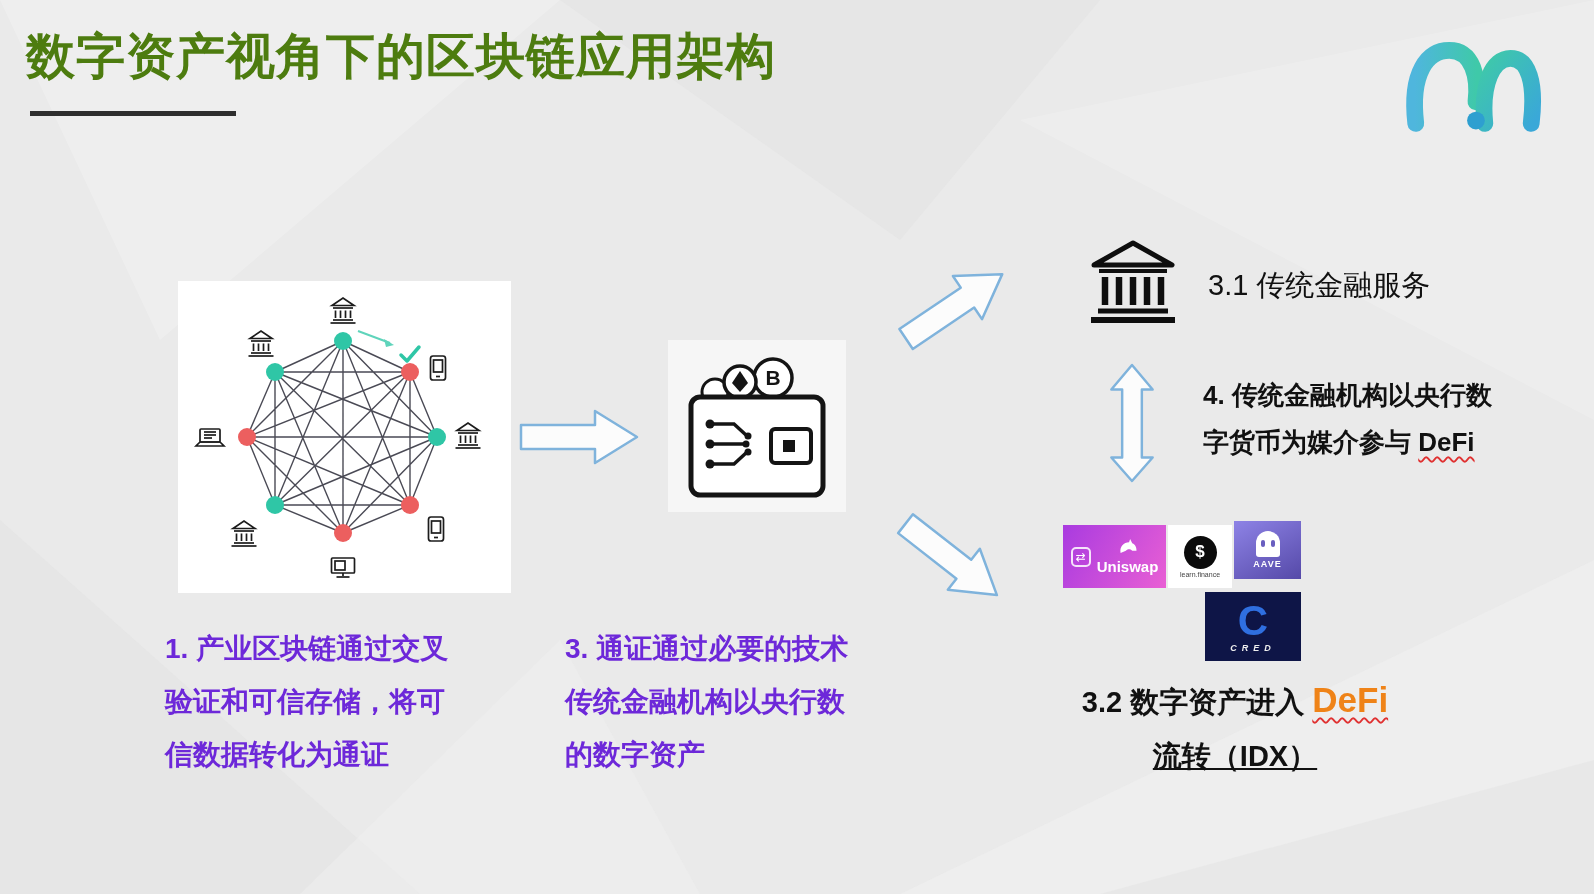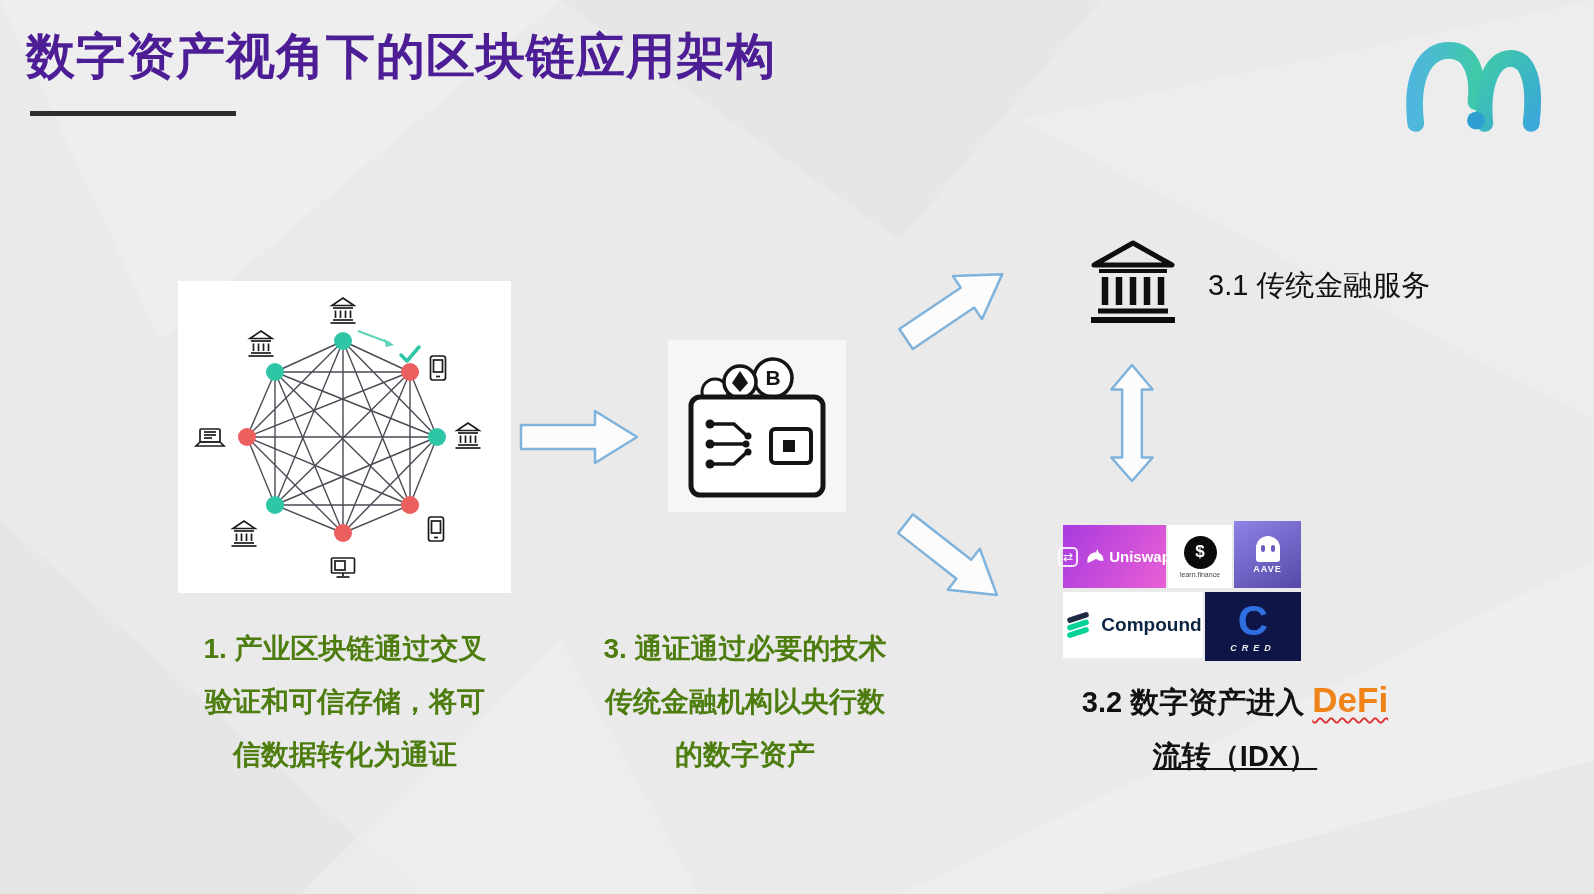--- a/index.html
+++ b/index.html
@@ -2,62 +2,62 @@
 <html><head>
 <meta charset="utf-8">
 <style>
   * { margin:0; padding:0; box-sizing:border-box; }
   html,body { background:#d8d8d8; }
   body { font-family:"Liberation Sans","DejaVu Sans",sans-serif; }
   .slide { position:relative; width:1594px; height:894px; background:#eaeaea; overflow:hidden; }
   .bg-pattern { position:absolute; left:0; top:0; width:100%; height:100%; }
 
   .title { position:absolute; left:26px; top:24px; font-size:49px; font-weight:800;
-           color:#4c1d95; letter-spacing:1px; white-space:nowrap; }
+           color:#4d7c0f; letter-spacing:1px; white-space:nowrap; }
   .title-underline { position:absolute; left:30px; top:111px; width:206px; height:5px; background:#2e2e2e; }
 
   .brand-logo { position:absolute; left:1398px; top:34px; width:148px; height:102px; }
 
   .network { position:absolute; left:178px; top:281px; width:333px; height:312px; }
   .wallet  { position:absolute; left:668px; top:340px; width:178px; height:172px; }
   .bank31  { position:absolute; left:1085px; top:236px; width:96px;  height:92px; }
 
   .arrow-h    { position:absolute; left:519px; top:407px; width:122px; height:60px; }
   .arrow-up   { position:absolute; left:894px; top:276px; width:122px; height:60px; transform:rotate(-34deg); }
   .arrow-down { position:absolute; left:891px; top:530px; width:122px; height:60px; transform:rotate(38deg); }
   .arrow-v    { position:absolute; left:1106px; top:362px; width:52px; height:122px; }
 
-  .caption { position:absolute; top:622px; text-align:center; font-size:28px; font-weight:700;
-             color:#4d7c0f; line-height:53px; }
+  .caption { position:absolute; top:622px; font-size:28px; font-weight:700;
+             color:#6d28d9; line-height:53px; }
   .caption-1 { left:165px; width:360px; }
   .caption-2 { left:565px; width:360px; }
 
   .label-31 { position:absolute; left:1208px; top:266px; font-size:29px; font-weight:400; color:#111; white-space:nowrap; }
   .label-4  { position:absolute; left:1203px; top:372px; font-size:26px; font-weight:700; color:#111;
               line-height:47px; white-space:nowrap; }
   .label-32 { position:absolute; left:1040px; top:680px; width:390px; text-align:center;
               font-size:29px; font-weight:700; color:#111; }
   .label-32 .l2 { margin-top:14px;text-decoration:underline; }
 
   .defi-orange { color:#ef8318; font-size:35px; font-weight:800; }
   .wavy { text-decoration:underline wavy #e03131; text-decoration-thickness:2px; text-underline-offset:5px; }
 
   .defi-logos { position:absolute; left:1063px; top:521px; width:238px; height:140px; }
   .logo { position:absolute; display:flex; align-items:center; justify-content:center; }
   .uniswap { left:0; top:4px; width:103px; height:63px; background:linear-gradient(120deg,#a93be0,#e95fd4); gap:6px; }
   .uni-badge { width:20px; height:20px; border:2px solid rgba(255,255,255,.85); border-radius:5px;
                color:#fff; font-size:12px; display:flex; align-items:center; justify-content:center; flex:0 0 auto; }
-  .uni-col { display:flex; flex-direction:row; align-items:center; gap:3px; }
+  .uni-col { display:flex; flex-direction:column; align-items:center; gap:3px; }
   .unicorn-svg { width:22px; height:17px; }
   .uni-text { color:#fff; font-size:15px; font-weight:700; }
   .yearn { left:105px; top:4px; width:64px; height:63px; background:#fff; flex-direction:column; gap:2px; }
   .yearn-circle { width:33px; height:33px; border-radius:50%; background:#0b0b0b; color:#fff;
                   display:flex; align-items:center; justify-content:center; font-size:17px; font-weight:700; }
   .yearn-text { font-size:7px; color:#444; }
-  .aave { left:171px; top:0; width:67px; height:67px; background:linear-gradient(150deg,#8e83e6,#5549a8);
+  .aave { left:171px; top:0; width:67px; height:58px; background:linear-gradient(150deg,#8e83e6,#5549a8);
           flex-direction:column; gap:2px; }
   .ghost { width:24px; height:26px; background:#fff; border-radius:12px 12px 3px 3px; position:relative; }
   .eye { position:absolute; top:9px; width:4px; height:7px; border-radius:2px; background:#6a5fc0; }
   .eye.l { left:5px; } .eye.r { right:5px; }
   .aave-text { color:#fff; font-size:9px; font-weight:700; letter-spacing:1px; }
   .compound { left:0; top:71px; width:140px; height:66px; background:#fff; gap:9px; }
   .comp-icon { width:28px; height:28px; }
   .comp-text { font-size:19px; font-weight:700; color:#0b2540; }
   .cred { left:142px; top:71px; width:96px; height:69px; background:#0e1547; flex-direction:column; gap:1px; }
   .cred-c { color:#2f6fe0; font-size:42px; font-weight:800; line-height:42px; }
@@ -233,47 +233,43 @@
       </div>
       <span class="yearn-text">learn.finance</span>
     </div>
     <div class="logo aave">
       <div class="ghost">
         <span class="eye l"></span>
           <span class="eye r"></span>
       </div>
       <span class="aave-text">AAVE</span>
     </div>
-    <div class="logo compound">
-      <svg class="comp-icon" viewBox="0 0 30 30">
-        <rect x="3" y="4" width="24" height="6" rx="3" fill="#1f2a44" transform="rotate(-18 15 7)"></rect>
-        <rect x="3" y="12" width="24" height="6" rx="3" fill="#00d395" transform="rotate(-18 15 15)"></rect>
-        <rect x="3" y="20" width="24" height="6" rx="3" fill="#00d395" transform="rotate(-18 15 23)"></rect>
-      </svg>
-      <span class="comp-text">Compound</span>
-    </div>
     <div class="logo cred">
       <span class="cred-c">C</span>
       <span class="cred-text">CRED</span>
     </div>
   </div>
 
   <div class="caption caption-1">
     <div>1. 产业区块链通过交叉</div>
     <div>验证和可信存储，将可</div>
     <div>信数据转化为通证</div>
   </div>
 
   <div class="caption caption-2">
     <div>3. 通证通过必要的技术</div>
     <div>传统金融机构以央行数</div>
     <div>的数字资产</div>
   </div>
 
   <div class="label-31">3.1 传统金融服务</div>
 
+  <div class="label-4">
+    <div>4. 传统金融机构以央行数</div>
+    <div><span>字货币为媒介参与 </span><span class="wavy">DeFi</span></div>
+  </div>
 
   <div class="label-32">
     <div class="l1"><span>3.2 数字资产进入 </span><span class="defi-orange wavy">DeFi</span></div>
     <div class="l2">流转（IDX）</div>
   </div>
 
 </div>
 
 </body></html>

